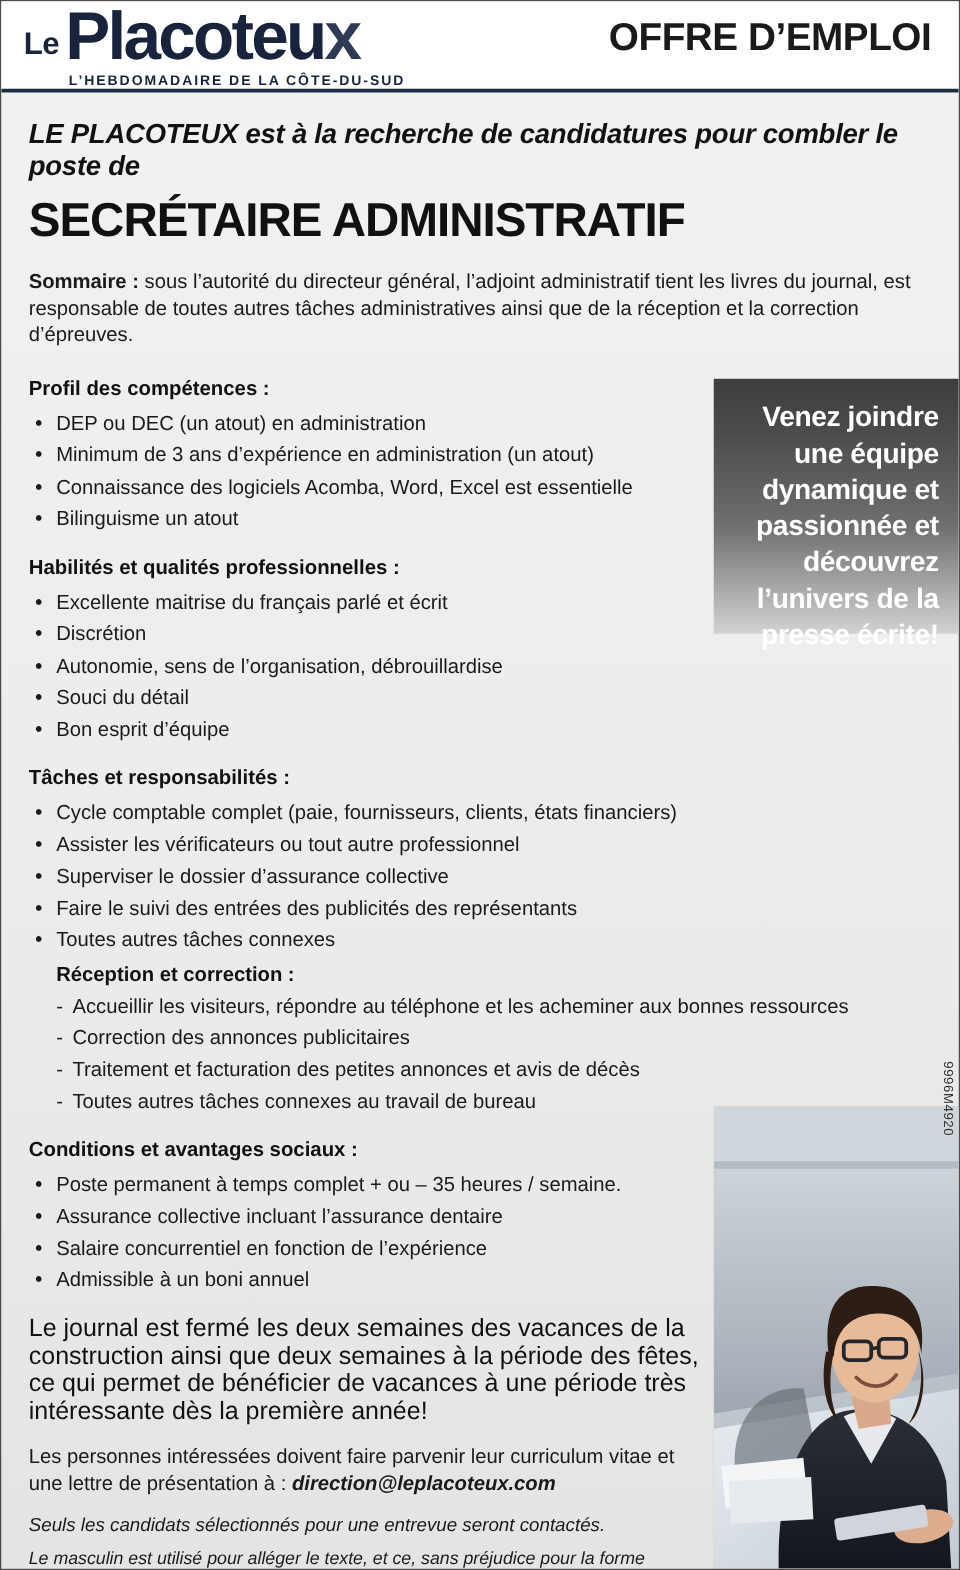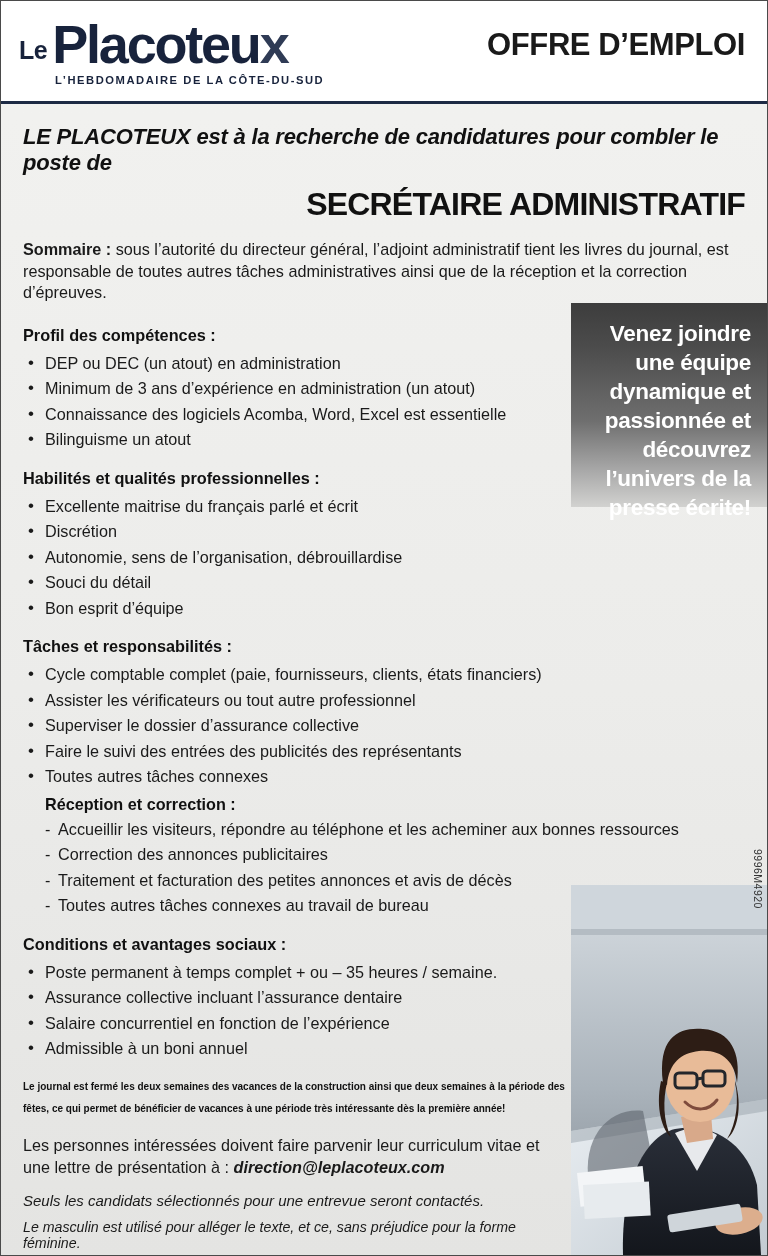--- a/index.html
+++ b/index.html
@@ -20,21 +20,21 @@
     height: 1256px;
     box-sizing: border-box;
     border: 1px solid #4a4a4a;
     background: linear-gradient(to bottom, #f2f2f0 0%, #ececea 55%, #e4e4e2 100%);
     overflow: hidden;
   }
 
   
   .header {
     position: relative;
-    height: 103px;
+    height: 73px;
     background: #ffffff;
     border-bottom: 3px solid #1d2a44;
     display: flex;
     align-items: center;
     padding: 0 22px 0 18px;
     box-sizing: border-box;
   }
   .logo-block {
     display: flex;
     flex-direction: column;
@@ -90,25 +90,24 @@
   }
   .intro-line {
     font-size: 22px;
     font-style: italic;
     font-weight: bold;
     color: #111;
     letter-spacing: -0.2px;
   }
   .job-title {
     margin-top: 10px;
-    font-size: 32px;
+    font-size: 38px;
     font-weight: bold;
     letter-spacing: -0.8px;
     color: #111;
-    text-align: right;
   }
 
   .summary {
     margin: 16px 22px 0 22px;
     font-size: 16.2px;
     line-height: 21.5px;
     color: #1a1a1a;
   }
   .summary b { font-weight: bold; }
 
@@ -194,22 +193,22 @@
     font-weight: bold;
     letter-spacing: -0.3px;
   }
 
   
   .closing {
     margin: 14px 22px 0 22px;
     max-width: 545px;
   }
   .closing-bold {
-    font-weight: bold;
-    font-size: 10px;
+    font-weight: normal;
+    font-size: 20px;
     line-height: 22px;
     color: #111;
   }
   .closing-normal {
     margin-top: 14px;
     font-size: 16.2px;
     line-height: 22px;
     color: #1a1a1a;
   }
   .email {

